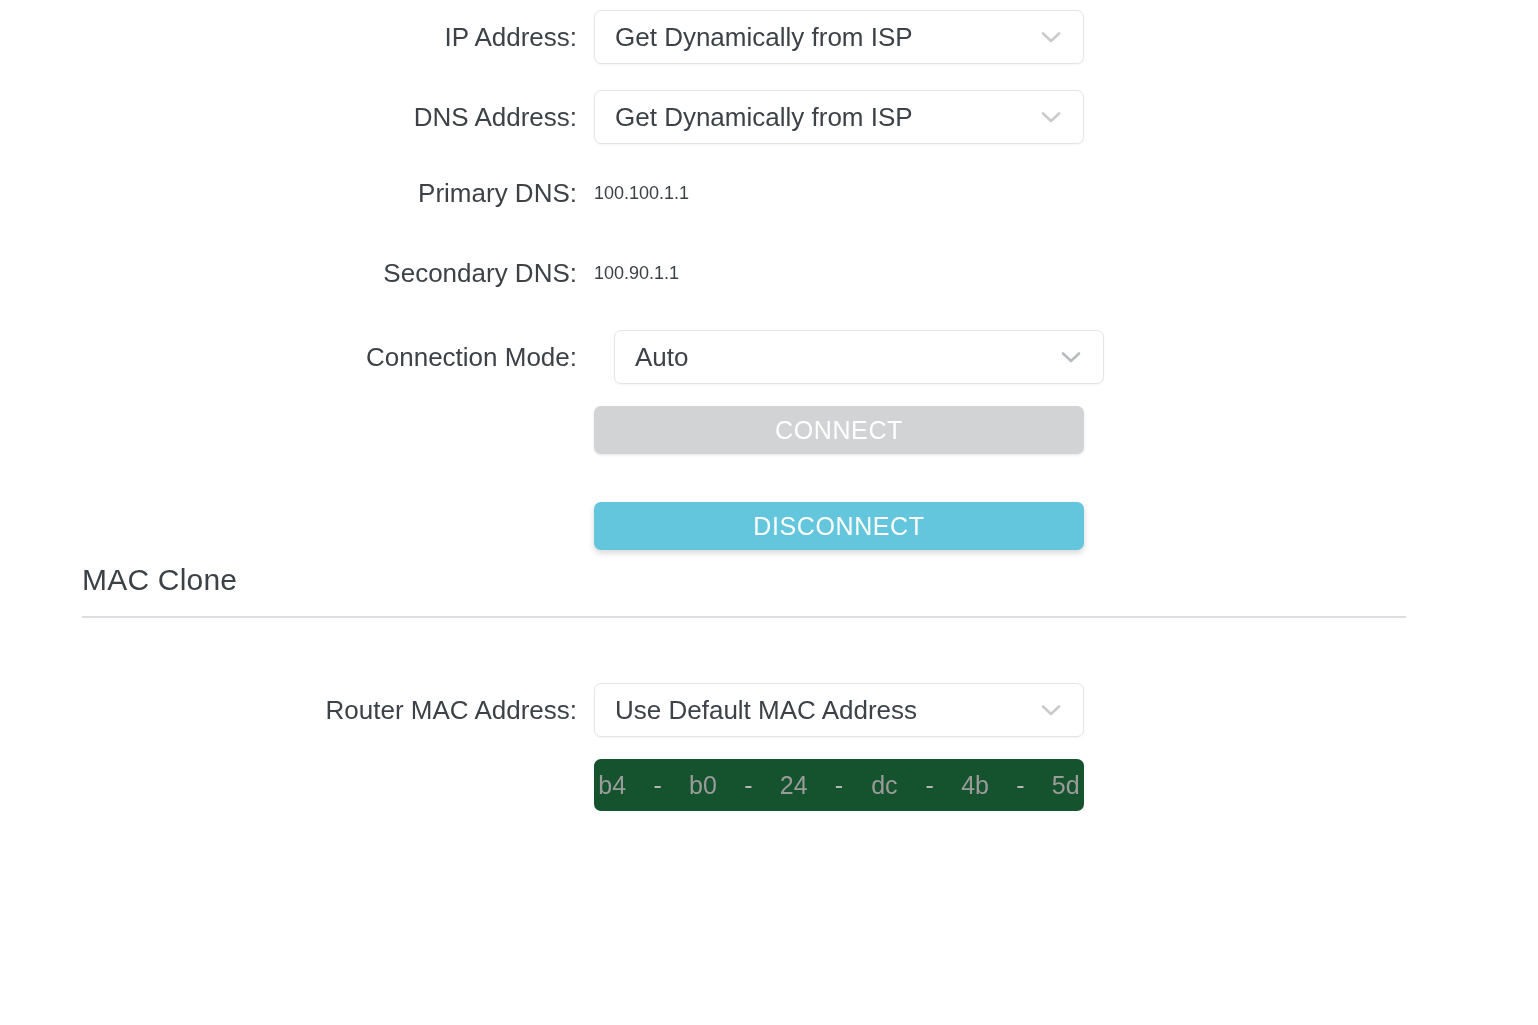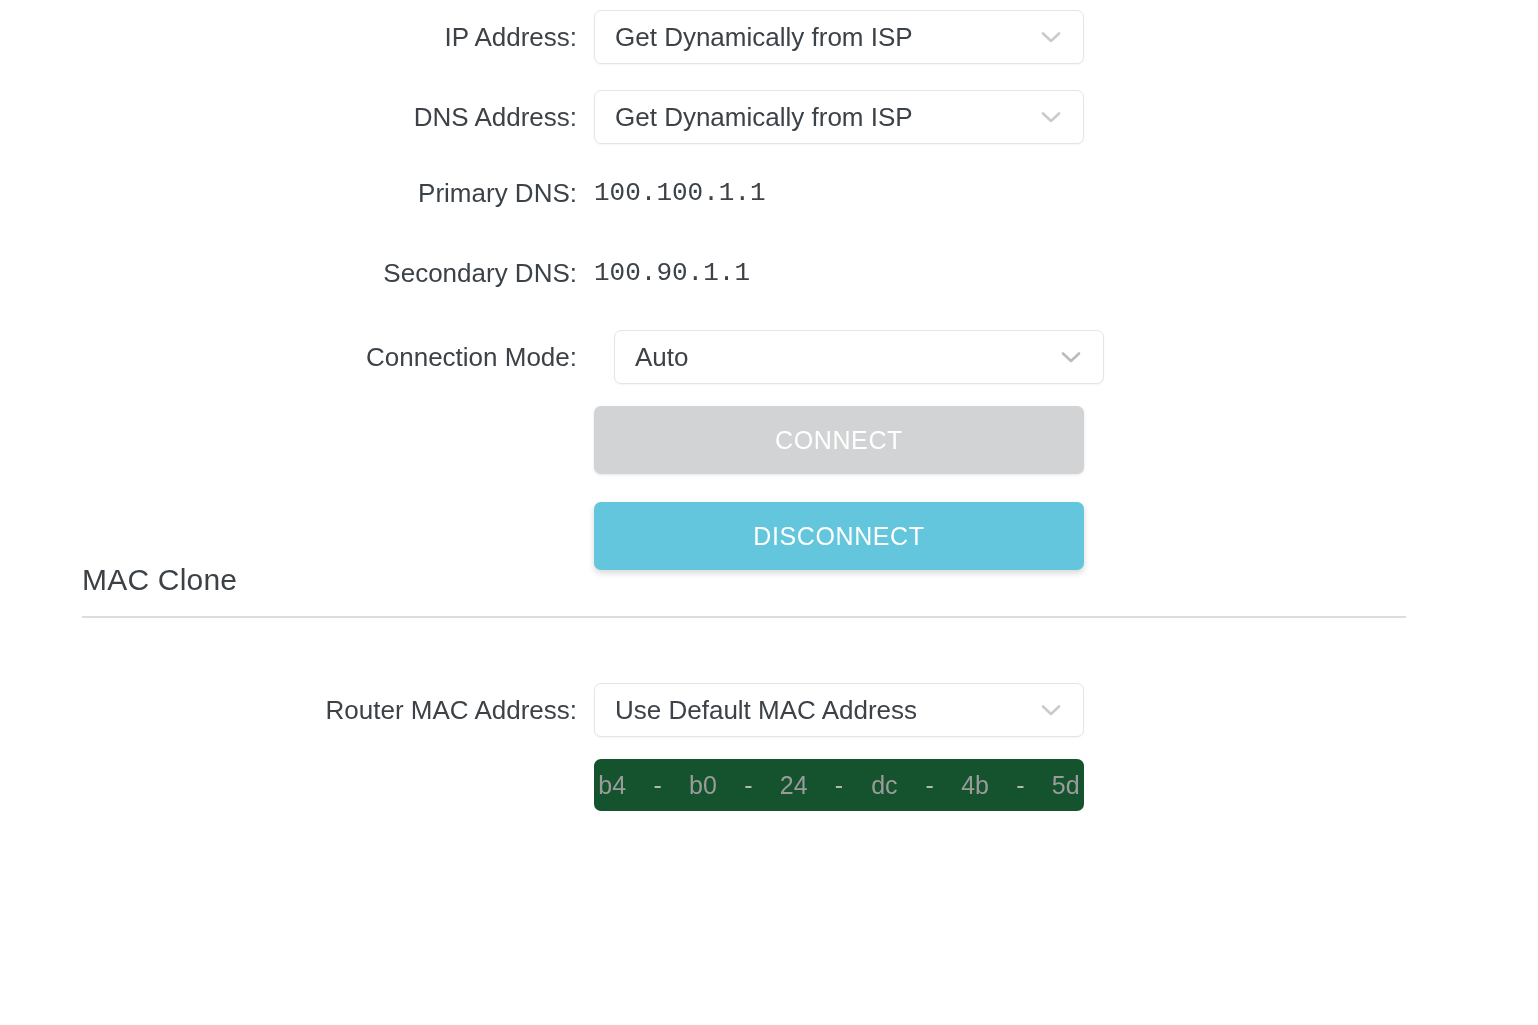--- a/index.html
+++ b/index.html
@@ -75,32 +75,31 @@
     top: 50%;
     transform: translateY(-50%);
     width: 28px;
     height: 28px;
     display: block;
   }
   .chevron svg { display: block; }
 
   
   .static-value {
-    font-size: 26px;
+    font-size: 18px;
     line-height: 30px;
     color: #3c4247;
     white-space: nowrap;
-    font-family: Liberation Mono, monospace;
   }
 
   
   .btn {
     box-sizing: border-box;
     width: 490px;
-    height: 68px;
+    height: 48px;
     border: none;
     border-radius: 7px;
     font-family: "Liberation Sans", sans-serif;
     font-size: 25px;
     letter-spacing: 0.6px;
     color: #ffffff;
     display: flex;
     align-items: center;
     justify-content: center;
     cursor: pointer;

